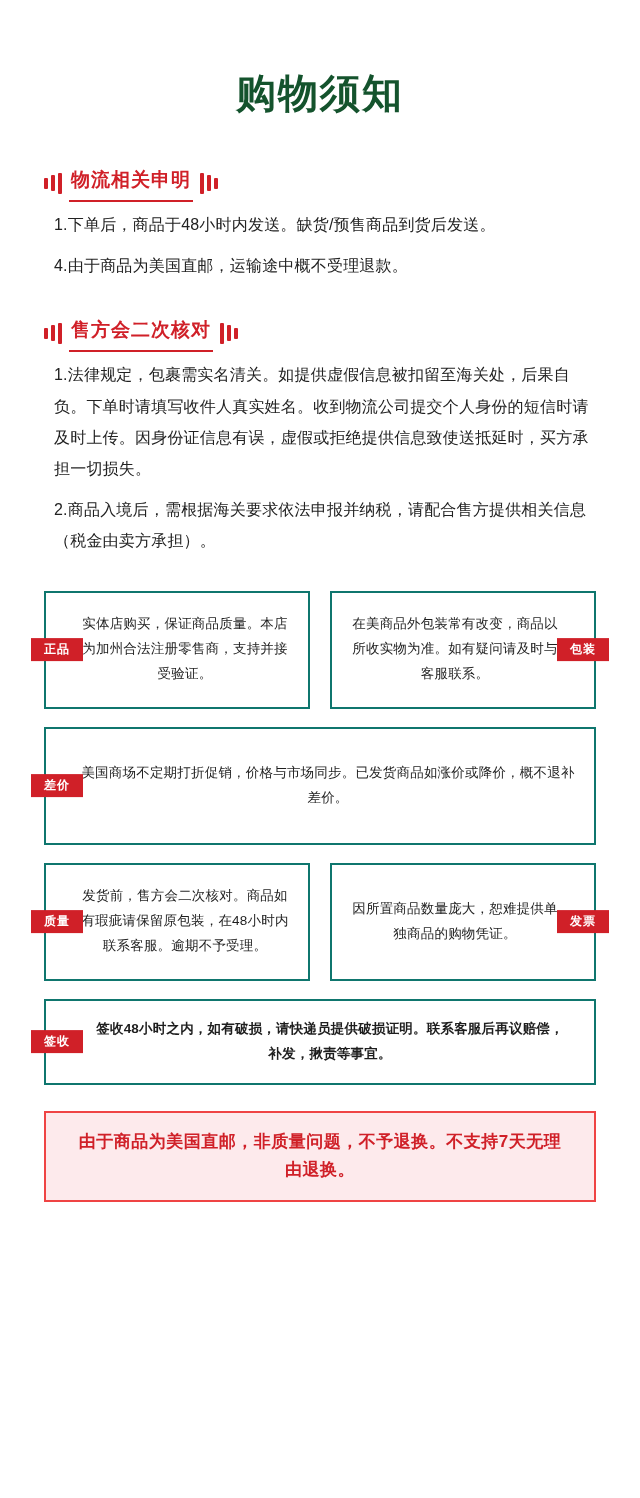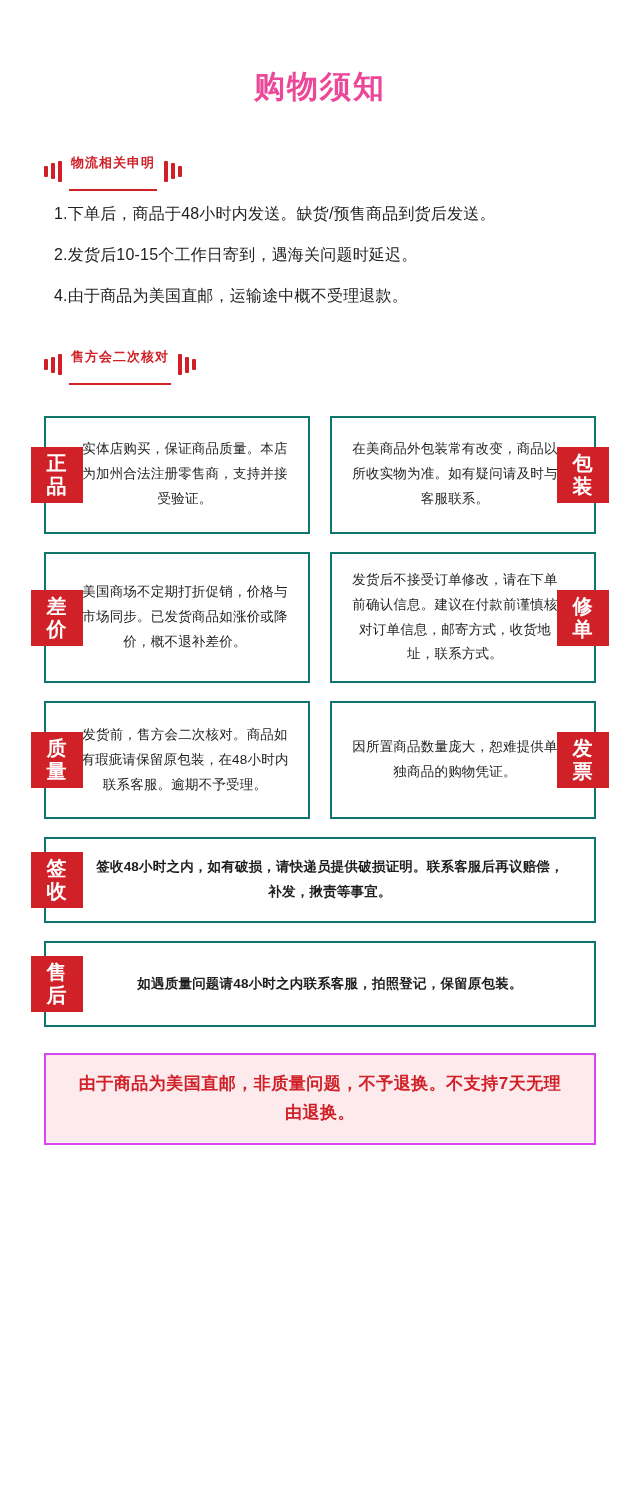--- a/index.html
+++ b/index.html
@@ -18,24 +18,24 @@
     width: 640px;
     min-height: 1498px;
     box-sizing: border-box;
     padding: 0 0 18px 0;
     position: relative;
   }
 
   
   .main-title {
     text-align: center;
-    font-size: 31px;
+    font-size: 40px;
     font-weight: bold;
     letter-spacing: 2px;
-    color: #ec4899;
+    color: #14532d;
     padding-top: 66px;
     padding-bottom: 10px;
     font-family: "DejaVu Sans", "Liberation Sans", sans-serif;
   }
 
   
   .section-head {
     display: flex;
     align-items: center;
     margin: 36px 0 10px 44px;
@@ -54,24 +54,24 @@
     border-radius: 1px;
   }
   .sec-bars i.b1 { height: 11px; }
   .sec-bars i.b2 { height: 16px; }
   .sec-bars i.b3 { height: 21px; }
   .sec-bars.right i.b1 { height: 21px; }
   .sec-bars.right i.b3 { height: 11px; }
   .sec-label {
     color: #d02028;
     font-weight: bold;
-    font-size: 13px;
+    font-size: 19px;
     letter-spacing: 1px;
     position: relative;
-    padding-bottom: 16px;
+    padding-bottom: 6px;
   }
   .sec-label::after {
     content: "";
     position: absolute;
     left: -2px;
     right: -2px;
     bottom: -3px;
     height: 2px;
     background: #d02028;
   }
@@ -127,21 +127,21 @@
     letter-spacing: 0.2px;
   }
 
   .tag {
     position: absolute;
     top: 50%;
     transform: translateY(-50%);
     background: #d02028;
     color: #ffffff;
     font-weight: bold;
-    font-size: 20px;
+    font-size: 12px;
     letter-spacing: 1px;
     padding: 5px 8px;
     width: 52px;
     box-sizing: border-box;
     text-align: center;
     line-height: 1.15;
     z-index: 2;
   }
   .tag.left { left: -13px; }
   .tag.right { right: -13px; }
@@ -150,21 +150,21 @@
   .box.wide {
     min-height: 86px;
     padding: 16px 26px 16px 46px;
     font-weight: bold;
   }
   .box.wide .box-text { text-align: center; }
 
   
   .footer-banner {
     margin: 26px 44px 0 44px;
-    border: 2px solid #d946ef;
+    border: 2px solid #ef4444;
     background: #fdeaec;
     padding: 15px 26px;
     box-sizing: border-box;
   }
   .footer-banner .ftxt {
     color: #d02028;
     font-weight: bold;
     font-size: 17px;
     line-height: 1.7;
     text-align: center;
@@ -187,38 +187,41 @@
     <span class="sec-label">物流相关申明</span>
     <span class="sec-bars right">
       <i class="b1"></i>
         <i class="b2"></i>
         <i class="b3"></i>
     </span>
   </div>
 
   <div class="para-list">
     <div class="para">1.下单后，商品于48小时内发送。缺货/预售商品到货后发送。</div>
-    <div class="para">2.发货后10-15个工作日寄到，遇海关问题时延迟。</div>
     <div class="para">4.由于商品为美国直邮，运输途中概不受理退款。</div>
   </div>
 
   <div class="section-head">
     <span class="sec-bars">
       <i class="b1"></i>
         <i class="b2"></i>
         <i class="b3"></i>
     </span>
     <span class="sec-label">售方会二次核对</span>
     <span class="sec-bars right">
       <i class="b1"></i>
         <i class="b2"></i>
         <i class="b3"></i>
     </span>
   </div>
 
+  <div class="para-list">
+    <div class="para">1.法律规定，包裹需实名清关。如提供虚假信息被扣留至海关处，后果自负。下单时请填写收件人真实姓名。收到物流公司提交个人身份的短信时请及时上传。因身份证信息有误，虚假或拒绝提供信息致使送抵延时，买方承担一切损失。</div>
+    <div class="para">2.商品入境后，需根据海关要求依法申报并纳税，请配合售方提供相关信息（税金由卖方承担）。</div>
+  </div>
 
   <div class="box-grid">
 
     <div class="grid-row">
       <div class="cell">
         <span class="tag left">正品</span>
         <div class="box">
           <span class="box-text">实体店购买，保证商品质量。本店为加州合法注册零售商，支持并接受验证。</span>
         </div>
       </div>
@@ -229,26 +232,20 @@
         <span class="tag right">包装</span>
       </div>
     </div>
 
     <div class="grid-row">
       <div class="cell">
         <span class="tag left">差价</span>
         <div class="box">
           <span class="box-text">美国商场不定期打折促销，价格与市场同步。已发货商品如涨价或降价，概不退补差价。</span>
         </div>
-      </div>
-      <div class="cell">
-        <div class="box right-tag">
-          <span class="box-text">发货后不接受订单修改，请在下单前确认信息。建议在付款前谨慎核对订单信息，邮寄方式，收货地址，联系方式。</span>
-        </div>
-        <span class="tag right">修单</span>
       </div>
     </div>
 
     <div class="grid-row">
       <div class="cell">
         <span class="tag left">质量</span>
         <div class="box">
           <span class="box-text">发货前，售方会二次核对。商品如有瑕疵请保留原包装，在48小时内联系客服。逾期不予受理。</span>
         </div>
       </div>
@@ -262,28 +259,20 @@
 
     <div class="grid-row">
       <div class="cell full">
         <span class="tag left">签收</span>
         <div class="box wide">
           <span class="box-text">签收48小时之内，如有破损，请快递员提供破损证明。联系客服后再议赔偿，补发，揪责等事宜。</span>
         </div>
       </div>
     </div>
 
-    <div class="grid-row">
-      <div class="cell full">
-        <span class="tag left">售后</span>
-        <div class="box wide">
-          <span class="box-text">如遇质量问题请48小时之内联系客服，拍照登记，保留原包装。</span>
-        </div>
-      </div>
-    </div>
 
   </div>
 
   <div class="footer-banner">
     <div class="ftxt">由于商品为美国直邮，非质量问题，不予退换。不支持7天无理由退换。</div>
   </div>
 
 </div>
 
 </body></html>

